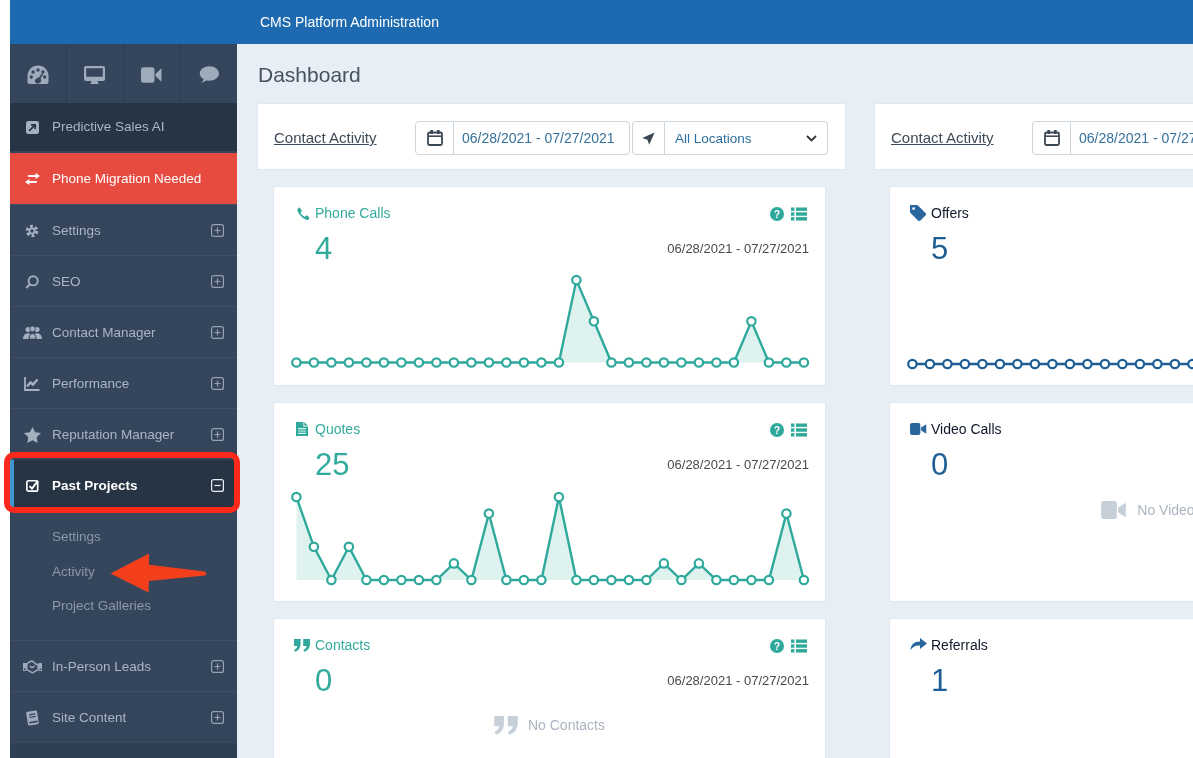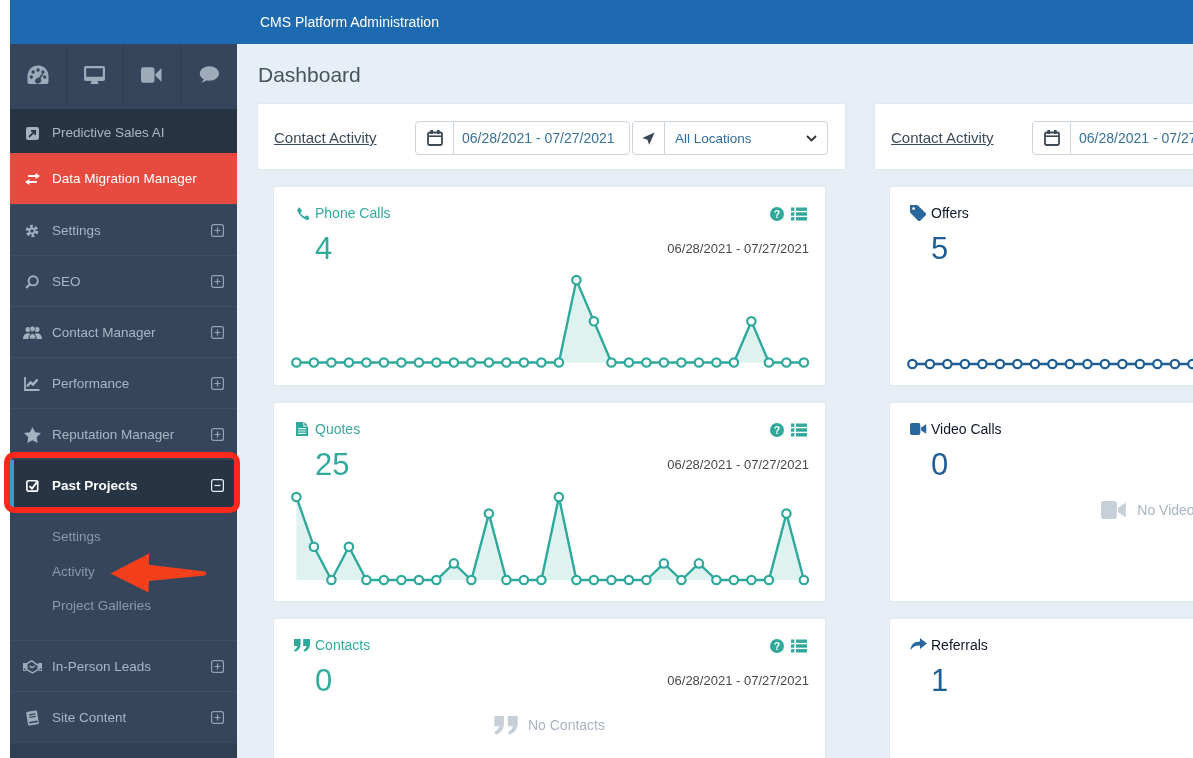--- a/index.html
+++ b/index.html
@@ -90,37 +90,37 @@
             <rect x="0" y="0.3" width="13.5" height="15.4" rx="2.8" fill="#9dabbb"></rect>
             <path fill="#9dabbb" d="M14.5,7 L20.5,1.2 V14.8 L14.5,9 Z"></path>
           </svg>
       </div>
       <div class="cell" style="left:171px;border-right:none">
         <svg width="20" height="18" viewBox="0 0 20 18">
             <path fill="#9dabbb" d="M10.4,0.3 C5.1,0.3 0.8,3.5 0.8,7.5 c0,4 4.3,7.2 9.6,7.2 c5.3,0 9.6,-3.2 9.6,-7.2 C20,3.5 15.7,0.3 10.4,0.3 Z M4.8,12.9 c-0.5,1.6 -1.6,2.9 -3.2,3.5 c2.2,0.2 4.3,-0.7 5.7,-2.2 Z"></path>
           </svg>
       </div>
     </div>
-    <div class="mrow dark" style="top:65px;height:48px;border-top:none">
+    <div class="mrow dark" style="top:59px;height:48px;border-top:none">
       <div class="ic" style="height:48px">
           <svg width="13" height="13" viewBox="0 0 17 17">
             <rect x="0" y="0" width="17" height="17" rx="3" fill="#a3b1c1"></rect>
             <path d="M4,13 L11,6 M6.5,5 h5.5 v5.5" stroke="#273444" stroke-width="2.2" fill="none"></path>
           </svg>
         </div>
       <div class="txt" style="line-height:48px">Predictive Sales AI</div>
     </div>
     <div class="mrow redrow" style="top:109px;border-top:none">
       <div class="ic">
           <svg width="15" height="12" viewBox="0 0 19 15">
             <path fill="#fff" d="M13.5,0 L19,3.7 L13.5,7.4 V5 H4 V2.4 h9.5 Z"></path>
             <path fill="#fff" d="M5.5,7.6 L0,11.3 L5.5,15 V12.6 H15 V10 H5.5 Z"></path>
           </svg>
         </div>
-      <div class="txt">Data Migration Manager</div>
+      <div class="txt">Phone Migration Needed</div>
     </div>
     <div class="mrow" style="top:160px">
       <div class="ic">
           <svg width="16" height="16" viewBox="0 0 16 16">
             <circle cx="8" cy="8" r="4.6" fill="none" stroke="#a3b1c1" stroke-width="3.4" stroke-dasharray="2.7,2.1"></circle>
             <circle cx="8" cy="8" r="3.4" fill="#a3b1c1"></circle>
             <circle cx="8" cy="8" r="1.7" fill="#35455c"></circle>
           </svg>
         </div>
       <div class="txt">Settings</div>

